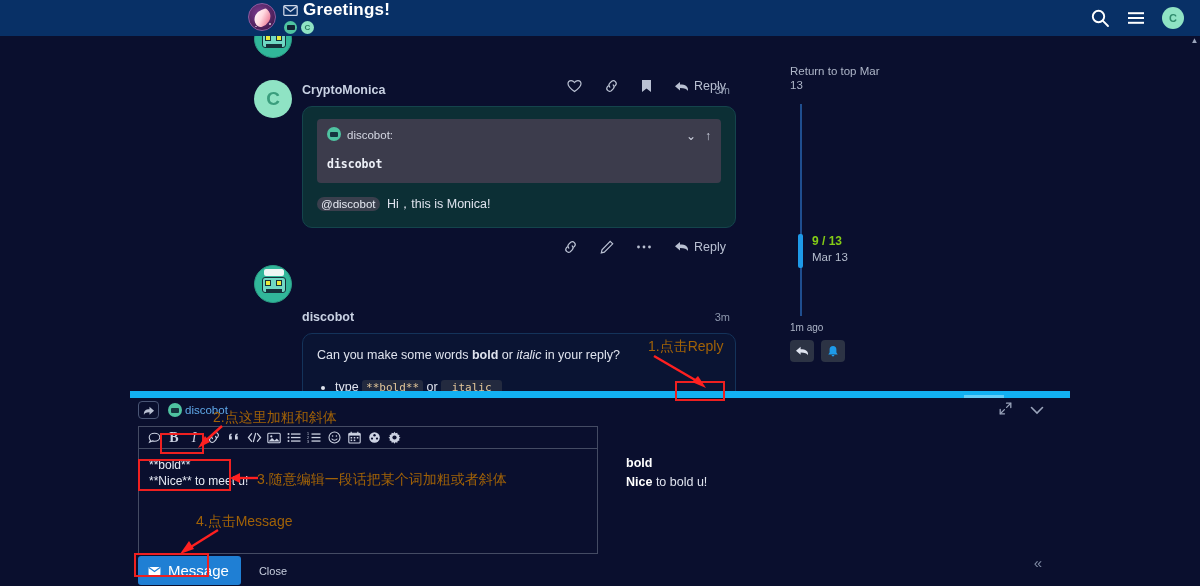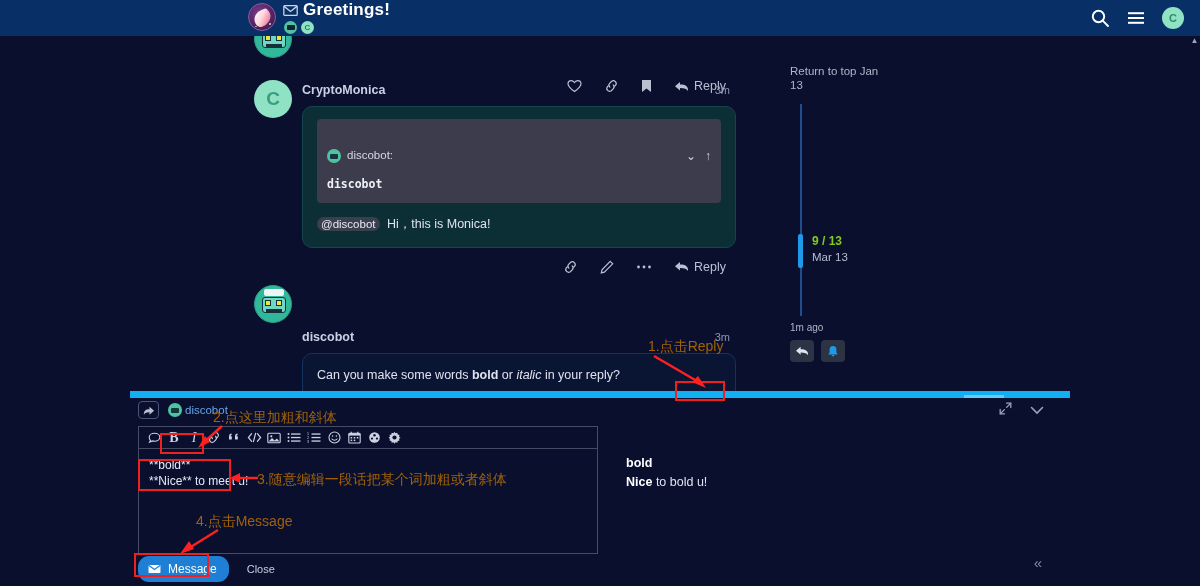--- a/index.html
+++ b/index.html
@@ -89,21 +89,21 @@
     background:#232a3f; color:#e3c79a; padding:1px 4px; border-radius:3px;
   }
   .kbd {
     display:inline-block; min-width:16px; text-align:center;
     font-family:"DejaVu Sans Mono", monospace; font-size:10px;
     background:#222838; border:1px solid #3a4256; border-radius:3px;
     padding:1px 4px; color:#e8ecf5; margin:0 1px;
   }
 
   .quote-box { background:#3c3c4c; border-radius:4px; padding:8px 10px 10px 10px; margin-bottom:12px; position:relative;}
-  .quote-title { display:flex; align-items:center; gap:6px; font-size:11.5px; color:#d4d7e2;margin-top:20px; }
+  .quote-title { display:flex; gap:6px; font-size:11.5px; color:#d4d7e2; }
   .quote-title .qav { width:14px;height:14px;border-radius:50%;background:#4fc3a1;position:relative;overflow:hidden;flex:none;}
   .quote-title .qav:after{content:"";position:absolute;left:3px;top:5px;width:8px;height:5px;background:#16353f;border-radius:1px;}
   .quote-ctrl { margin-left:auto; display:flex; gap:9px; color:#cfd3e0; font-size:12px; }
   .quote-content { font-family:"DejaVu Sans Mono", monospace; font-size:11.5px; color:#eef1f8; margin-top:10px; font-weight:bold; }
   .mention { background:#3a3f4d; color:#e6e9f2; border-radius:7px; padding:1px 4px; font-size:11.5px; }
 
   .post-actions { display:flex; align-items:center; justify-content:flex-end; gap:22px; margin-top:9px; padding-right:10px; height:20px;}
   .act { color:#b9c0d2; cursor:pointer; display:flex; align-items:center; gap:5px; font-size:12.5px;}
   .act svg { display:block; }
 
@@ -152,22 +152,22 @@
     height:106px; border:1px solid #444b63; background:#0a0f2e;
     padding:8px 10px; font-size:12px; line-height:1.35; color:#e6eaf4; position:relative;
     font-family:"Liberation Sans", sans-serif;
   }
   #ta-text span { display:block; }
   #preview { margin-left:28px; width:330px; padding-top:28px; font-size:12.5px; line-height:1.5;}
   #preview b { color:#ffffff; }
 
   #comp-foot { position:absolute; left:8px; top:158px; display:flex; align-items:center; gap:18px;}
   #msg-btn {
-    background:#1f7fd4; color:#ffffff; border:none; border-radius:11px;
-    font-size:12px; padding:6px 12px 6px 10px; display:flex; align-items:center; gap:7px; cursor:pointer;
+    background:#1f7fd4; color:#ffffff; border:none; border-radius:3px;
+    font-size:15px; padding:6px 12px 6px 10px; display:flex; align-items:center; gap:7px; cursor:pointer;
     font-family:"Liberation Sans", sans-serif;
   }
   #close-btn { color:#c7cede; font-size:11px; cursor:pointer;}
   #collapse-icon { position:absolute; right:28px; top:156px; color:#7f8aa3; font-size:15px; cursor:pointer;}
 
   
   .ann { position:absolute; color:#a16207; font-size:14px; z-index:60; white-space:nowrap; }
   .redbox { position:absolute; border:2px solid #ef2020; z-index:55; pointer-events:none;}
   svg.arrow { position:absolute; z-index:58; overflow:visible;}
 
@@ -342,21 +342,21 @@
           <svg width="15" height="13" viewBox="0 0 15 13">
               <path d="M6 2 L1 6.3 L6 10.6 V8 c4.5 0 7 1 8 3 C14.5 6.5 11.5 4.6 6 4.6 Z" fill="#e3e8f2"></path>
             </svg>
           <span>Reply</span>
         </span>
       </div>
     </div>
   </div>
 
   <div id="timeline">
-    <div id="tl-top">Return to top Jan 13</div>
+    <div id="tl-top">Return to top Mar 13</div>
     <div id="tl-track"></div>
     <div id="tl-handle"></div>
     <div id="tl-label">
       <div id="tl-cur">9 / 13</div>
       <div id="tl-date">Mar 13</div>
     </div>
     <div id="tl-ago">1m ago</div>
     <div id="tl-btns">
       <div class="tl-btn">
         <svg width="14" height="12" viewBox="0 0 15 13">

